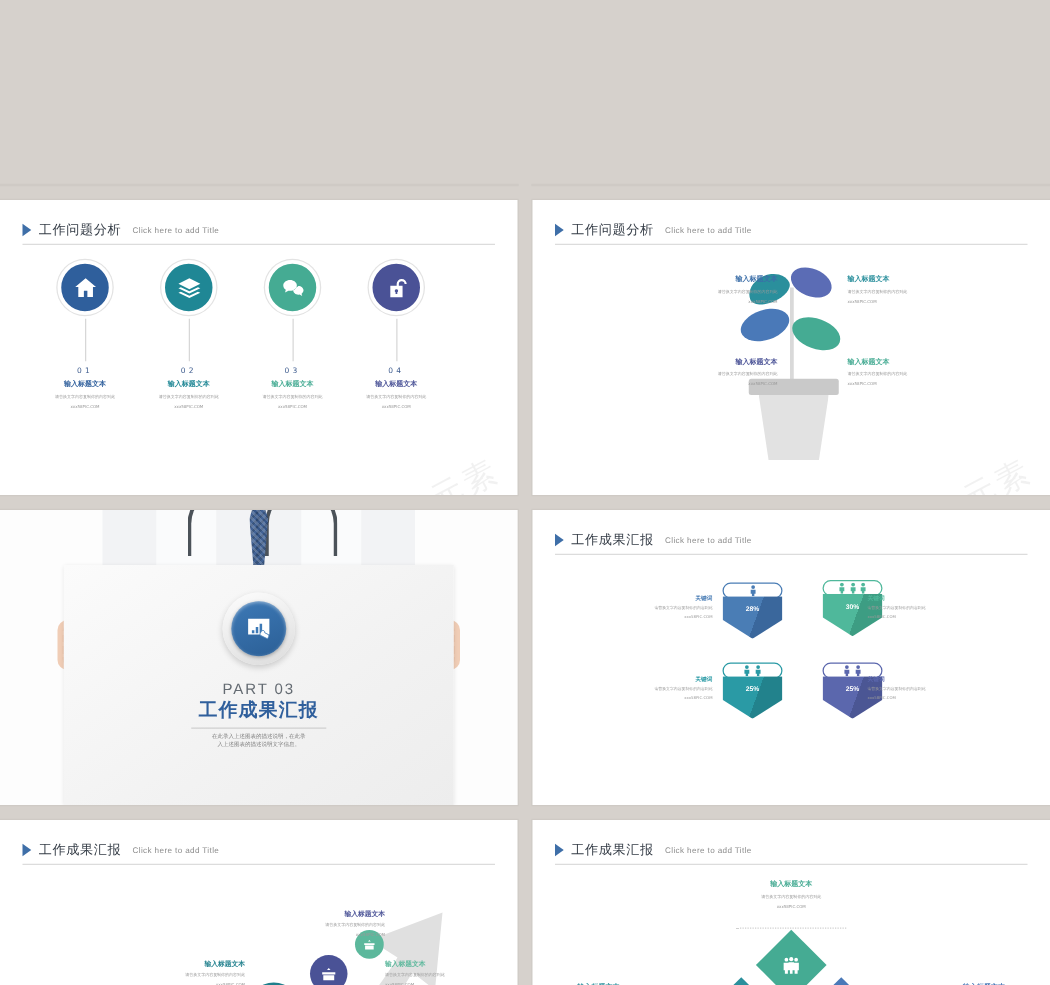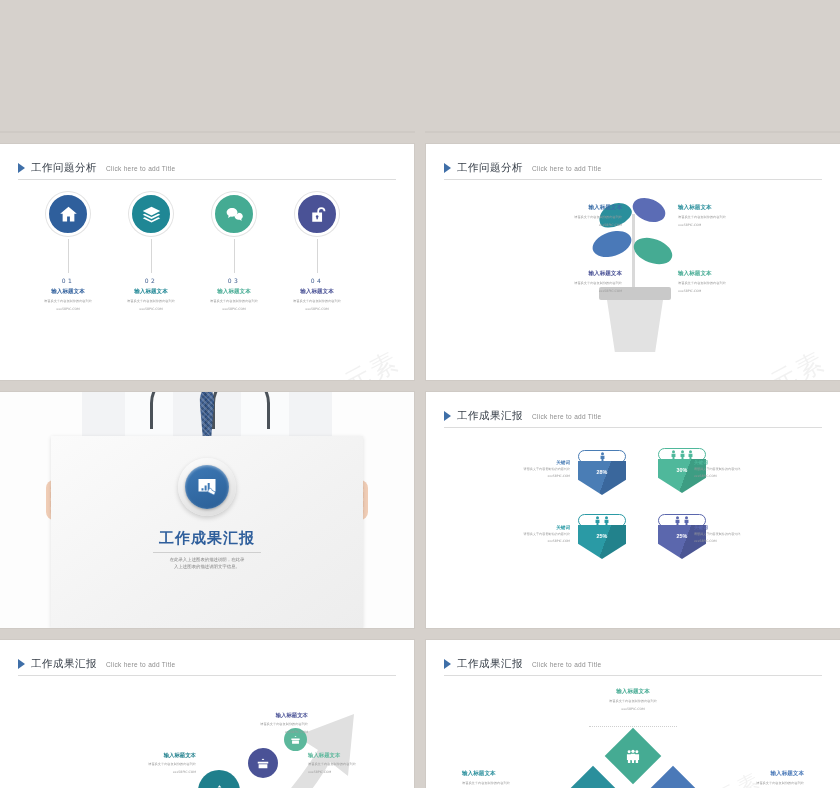--- a/index.html
+++ b/index.html
@@ -8,21 +8,21 @@
     background:#d6d1cc;
     font-family:"Liberation Sans","DejaVu Sans",sans-serif;
     -webkit-font-smoothing:antialiased;
   }
   .grid{
     position:relative;width:840px;height:788px;
     display:grid;
     grid-template-columns:414px 414px;
     grid-template-rows:132px 236px 236px 236px;
     column-gap:12px;row-gap:12px;
-    padding:0 0 0 0;
+    padding:16px 0 0 0;
     box-sizing:border-box;
   }
   .slide{
     position:relative;background:#ffffff;overflow:hidden;
     box-shadow:0 0 0 1px rgba(0,0,0,.03);
   }
   .slide.r0{ align-self:end; }
 
   
   .shead{
@@ -337,20 +337,21 @@
         <div class="badge">
           <div class="badge-in">
             <svg viewBox="0 0 24 24">
                 <path d="M3.5 4h17v12.5h-17z" fill="#fff"></path>
                 <path d="M6.5 13.2h2v2.4h-2zM9.6 10.6h2v5h-2zM12.7 8h2v7.6h-2z" fill="#3d79b6"></path>
                 <path d="M15.6 13.4c.9 0 1.2.9 1.2 1.8l2.6 1.3c.7.4.9 1 .6 1.7l-.9 1.9-5.3-2.6c-.7-.4-1-1-.7-1.7l1-2c.3-.3.8-.4 1.5-.4z" fill="#fff" stroke="#3d79b6" stroke-width=".7"></path>
               </svg>
           </div>
         </div>
         <div style="position:absolute;left:0;right:0;top:92px;">
+          <div class="part-no">PART 03</div>
           <div class="part-zh">工作成果汇报</div>
           <div class="part-rule"></div>
           <div class="part-b">在此录入上述图表的描述说明，在此录</div>
           <div class="part-b">入上述图表的描述说明文字信息。</div>
         </div>
       </div>
     </div>
   </div>
 
   <div class="slide">

